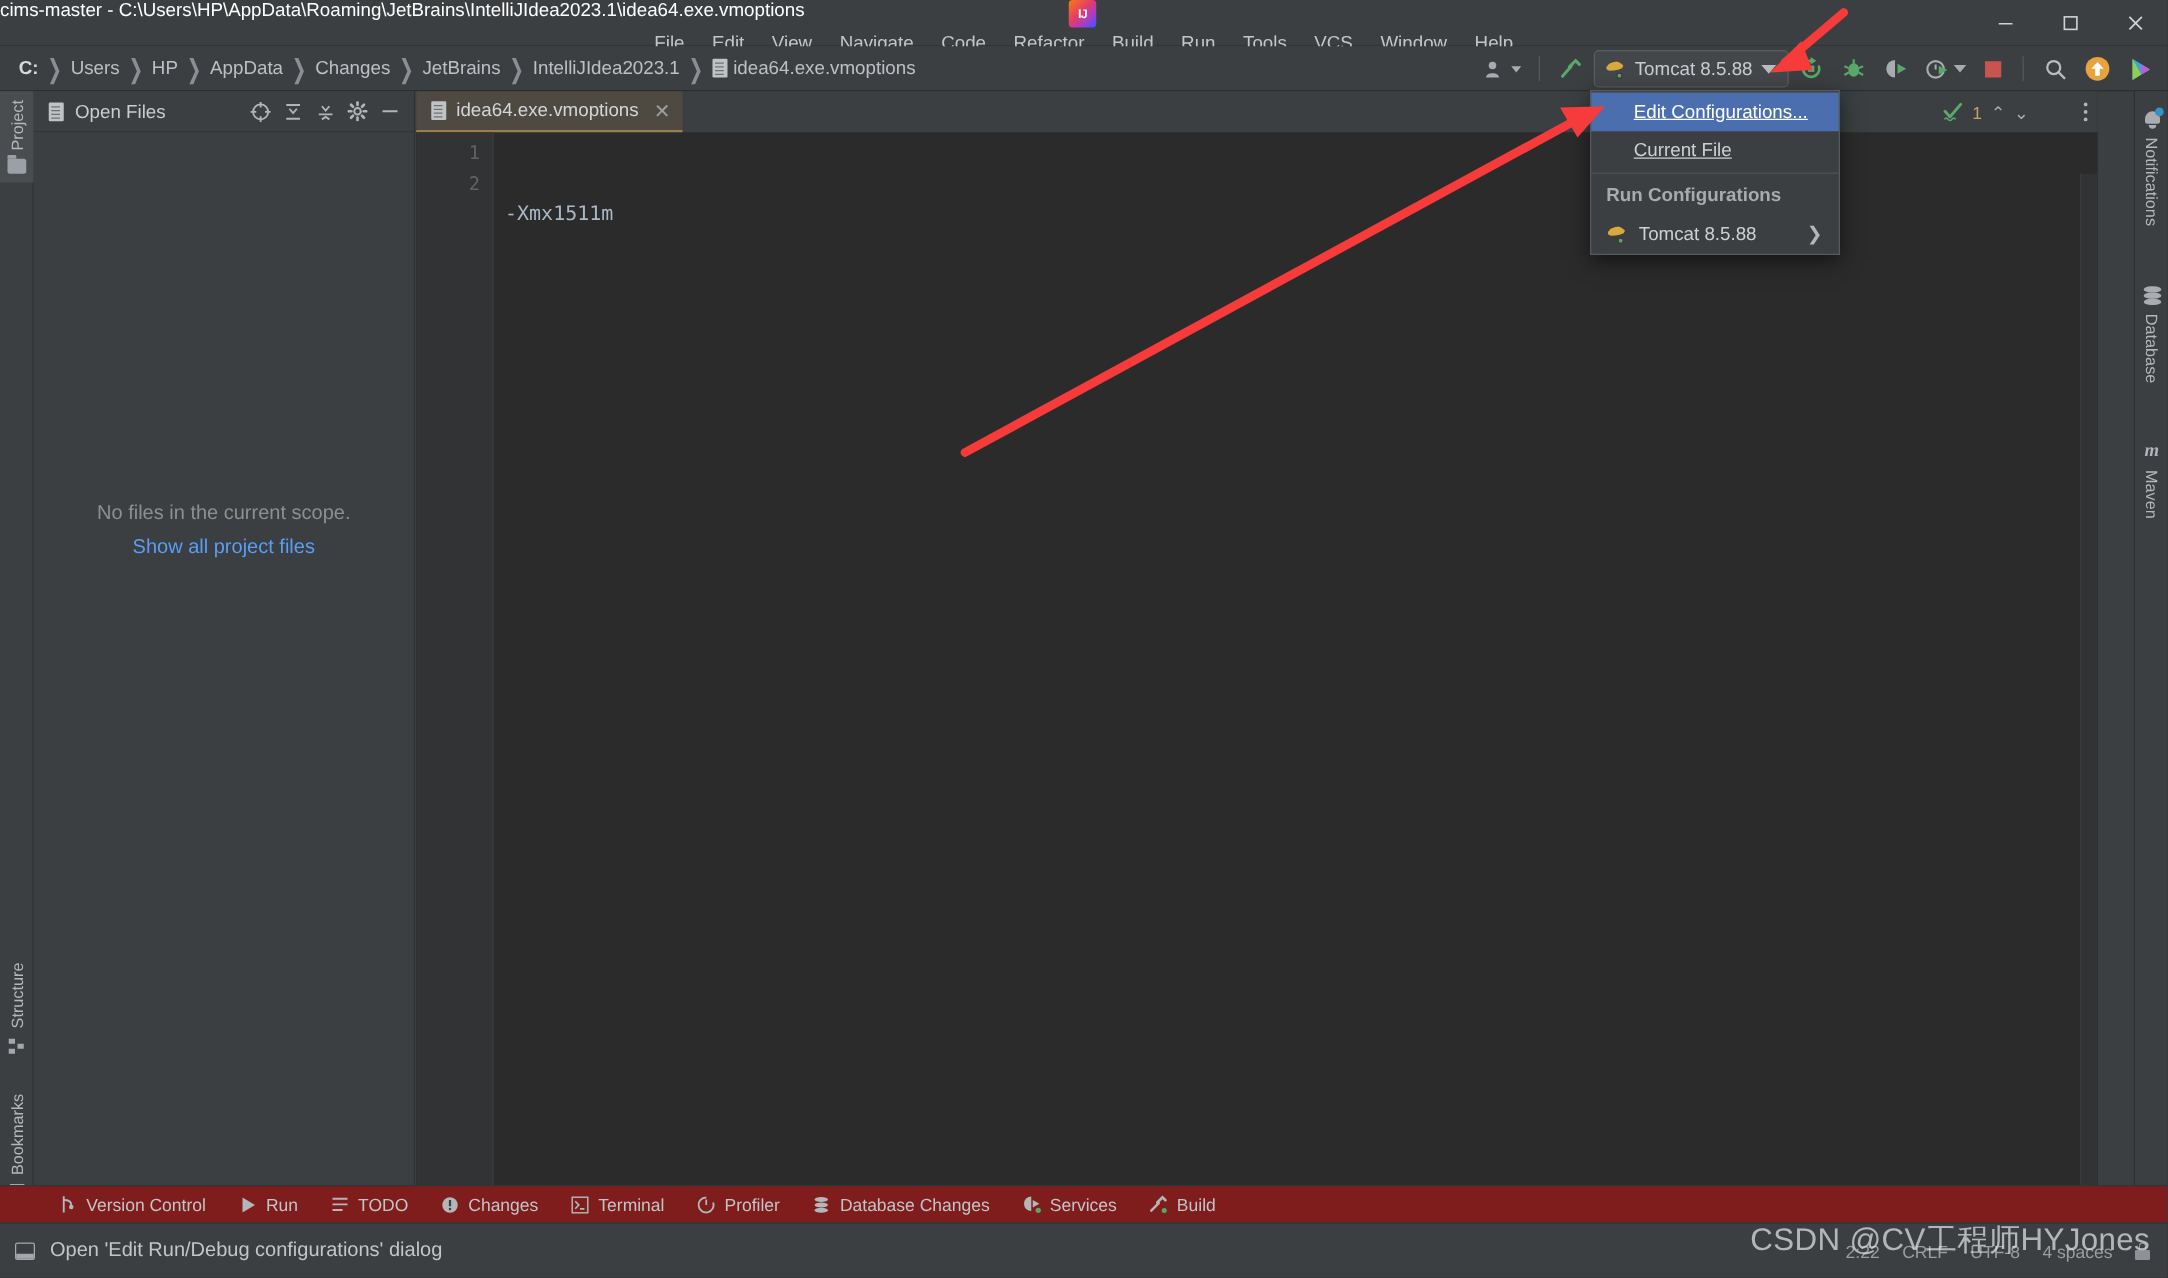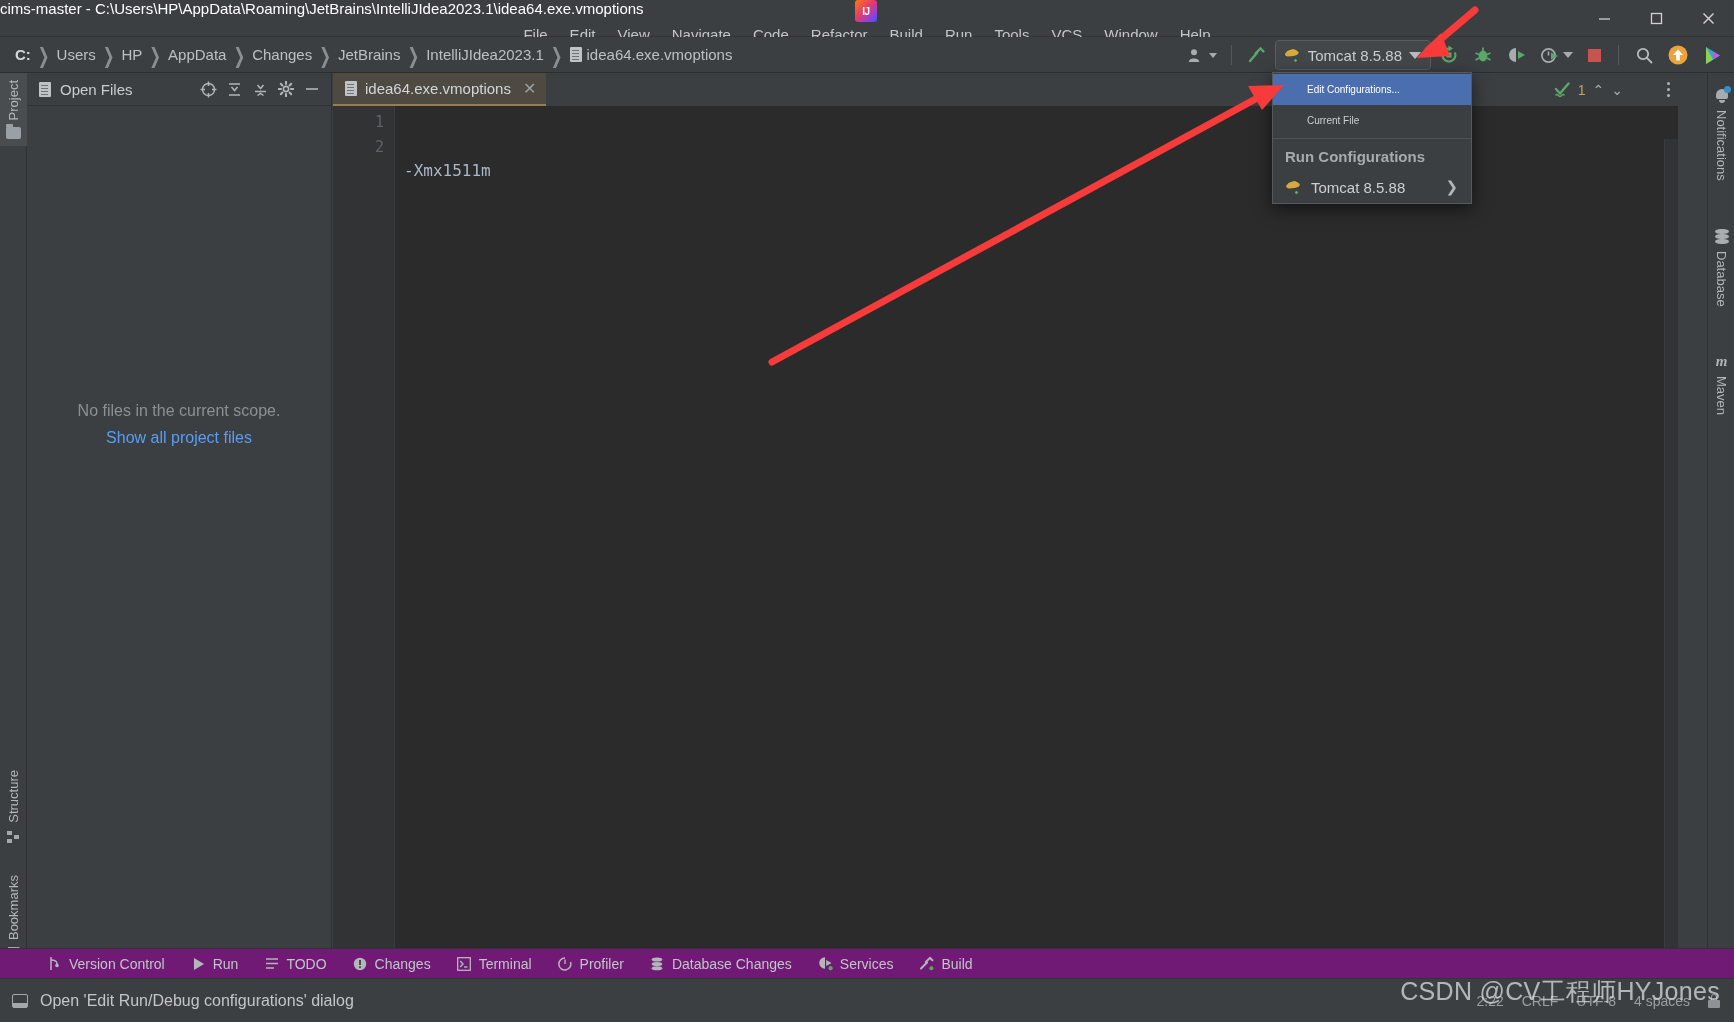--- a/index.html
+++ b/index.html
@@ -141,22 +141,23 @@
     left: 1272px; top: 72px;
     width: 200px;
     background: #3c3f41;
     border: 1px solid #555a5e;
     box-shadow: 0 5px 16px rgba(0,0,0,0.55);
     z-index: 60;
     padding: 1px 0 0 0;
   }
   .rc-item {
     height: 31px; display: flex; align-items: center;
-    color: #cdd0d3; font-size: 10px;
+    color: #cdd0d3; font-size: 15px;
     padding-left: 34px;
+    text-decoration: underline;
   }
   .rc-item.sel { background: #4b6eaf; color: #ffffff; }
   .rc-divider { height: 1px; background: #4f5255; margin: 2px 0; }
   .rc-group {
     height: 30px; display: flex; align-items: center;
     color: #a7abae; font-size: 15px; font-weight: bold;
     padding-left: 12px;
   }
   .rc-cfg {
     height: 32px; display: flex; align-items: center;
@@ -340,21 +341,21 @@
   }
   .mvn-ic {
     color:#b0b4b8; font-size:15px; font-weight:bold; font-style:italic;
     font-family:"Liberation Serif", serif; line-height:1;
   }
 
   
   .bottombar {
     position: absolute; left: 0; bottom: 44px;
     width: 1734px; height: 30px;
-    background: #701a75;
+    background: #7f1d1d;
     display: flex; align-items: center;
     border-top: 1px solid #323436;
     padding-left: 34px; gap: 0;
   }
   .bb-item {
     display: flex; align-items: center; gap: 7px;
     color: #c1c4c8; font-size: 14px;
     padding: 0 13px; height: 30px;
   }
   .bb-ic {

